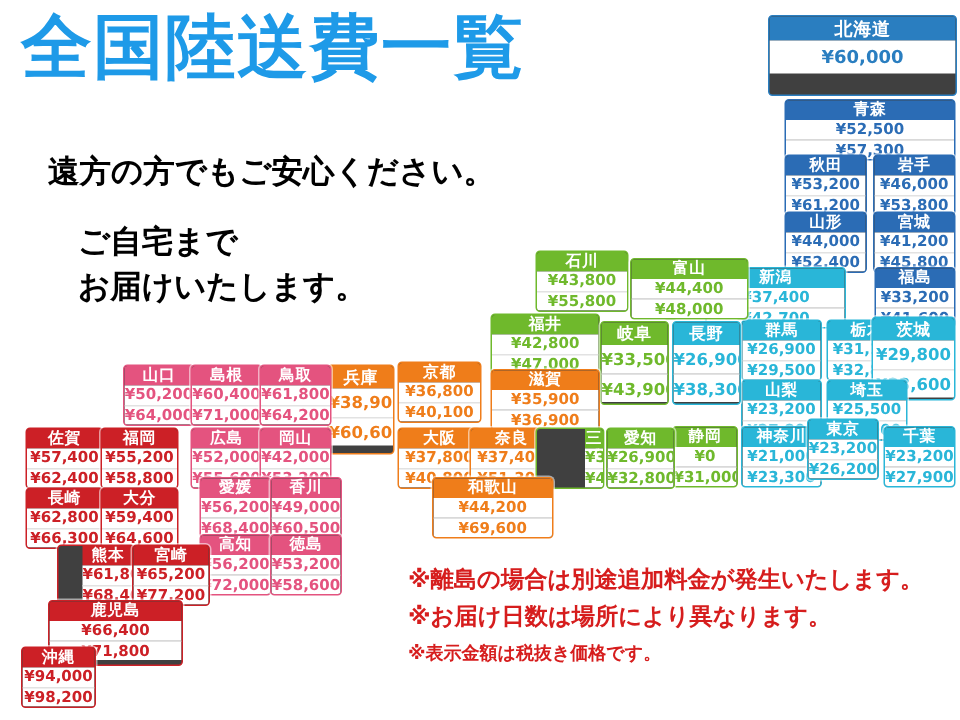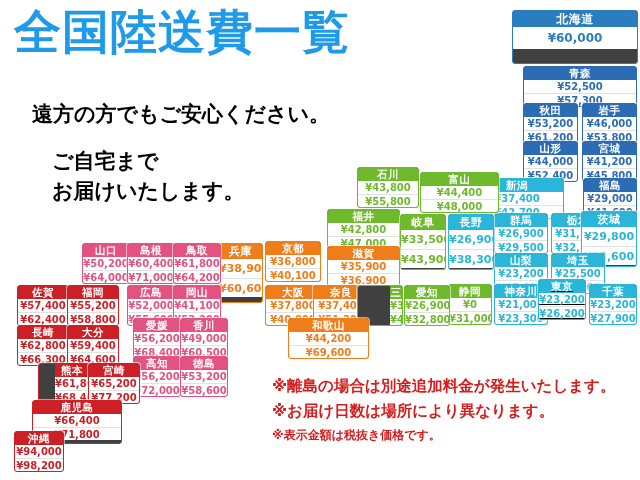--- a/index.html
+++ b/index.html
@@ -100,21 +100,21 @@
         <div class="v">¥41,200</div>
         <div class="v">¥45,800</div>
       </div>
       <div class="card" style="--c: #29b6d8; left: 470px; top: 178px; width: 94px; height: 41px;">
         <div class="hd">新潟</div>
         <div class="v">¥37,400</div>
         <div class="v">¥42,700</div>
       </div>
       <div class="card" style="--c: #2b6cb5; left: 583px; top: 178px; width: 54px; height: 41px;">
         <div class="hd">福島</div>
-        <div class="v">¥29,000</div>
+        <div class="v">¥33,200</div>
         <div class="v">¥41,600</div>
       </div>
       <div class="card" style="--c: #29b6d8; left: 494px; top: 213px; width: 54px; height: 41px;">
         <div class="hd">群馬</div>
         <div class="v">¥26,900</div>
         <div class="v">¥29,500</div>
       </div>
       <div class="card" style="--c: #29b6d8; left: 551px; top: 213px; width: 54px; height: 41px;">
         <div class="hd">栃木</div>
         <div class="v">¥31,100</div>
@@ -133,21 +133,21 @@
       <div class="card" style="--c: #29b6d8; left: 551px; top: 253px; width: 54px; height: 41px;">
         <div class="hd">埼玉</div>
         <div class="v">¥25,500</div>
         <div class="v">¥27,900</div>
       </div>
       <div class="card" style="--c: #29b6d8; left: 494px; top: 284px; width: 54px; height: 41px;">
         <div class="hd">神奈川</div>
         <div class="v">¥21,000</div>
         <div class="v">¥23,300</div>
       </div>
-      <div class="card" style="--c: #29b6d8; left: 538px; top: 279px; width: 48px; height: 41px; text-decoration: underline;">
+      <div class="card" style="--c: #29b6d8; left: 538px; top: 279px; width: 48px; height: 41px;">
         <div class="hd">東京</div>
         <div class="v">¥23,200</div>
         <div class="v">¥26,200</div>
       </div>
       <div class="card" style="--c: #29b6d8; left: 589px; top: 284px; width: 48px; height: 41px;">
         <div class="hd">千葉</div>
         <div class="v">¥23,200</div>
         <div class="v">¥27,900</div>
       </div>
       <div class="card" style="--c: #6fb92c; left: 448px; top: 284px; width: 44px; height: 41px;">
@@ -235,21 +235,21 @@
         <div class="v">¥61,800</div>
         <div class="v">¥64,200</div>
       </div>
       <div class="card" style="--c: #e4537f; left: 127px; top: 285px; width: 48px; height: 41px;">
         <div class="hd">広島</div>
         <div class="v">¥52,000</div>
         <div class="v">¥55,600</div>
       </div>
       <div class="card" style="--c: #e4537f; left: 173px; top: 285px; width: 48px; height: 41px;">
         <div class="hd">岡山</div>
-        <div class="v">¥41,100</div>
+        <div class="v">¥42,000</div>
         <div class="v">¥53,200</div>
       </div>
       <div class="card" style="--c: #e4537f; left: 133px; top: 318px; width: 48px; height: 41px;">
         <div class="hd">愛媛</div>
         <div class="v">¥56,200</div>
         <div class="v">¥68,400</div>
       </div>
       <div class="card" style="--c: #e4537f; left: 180px; top: 318px; width: 48px; height: 41px;">
         <div class="hd">香川</div>
         <div class="v">¥49,000</div>

